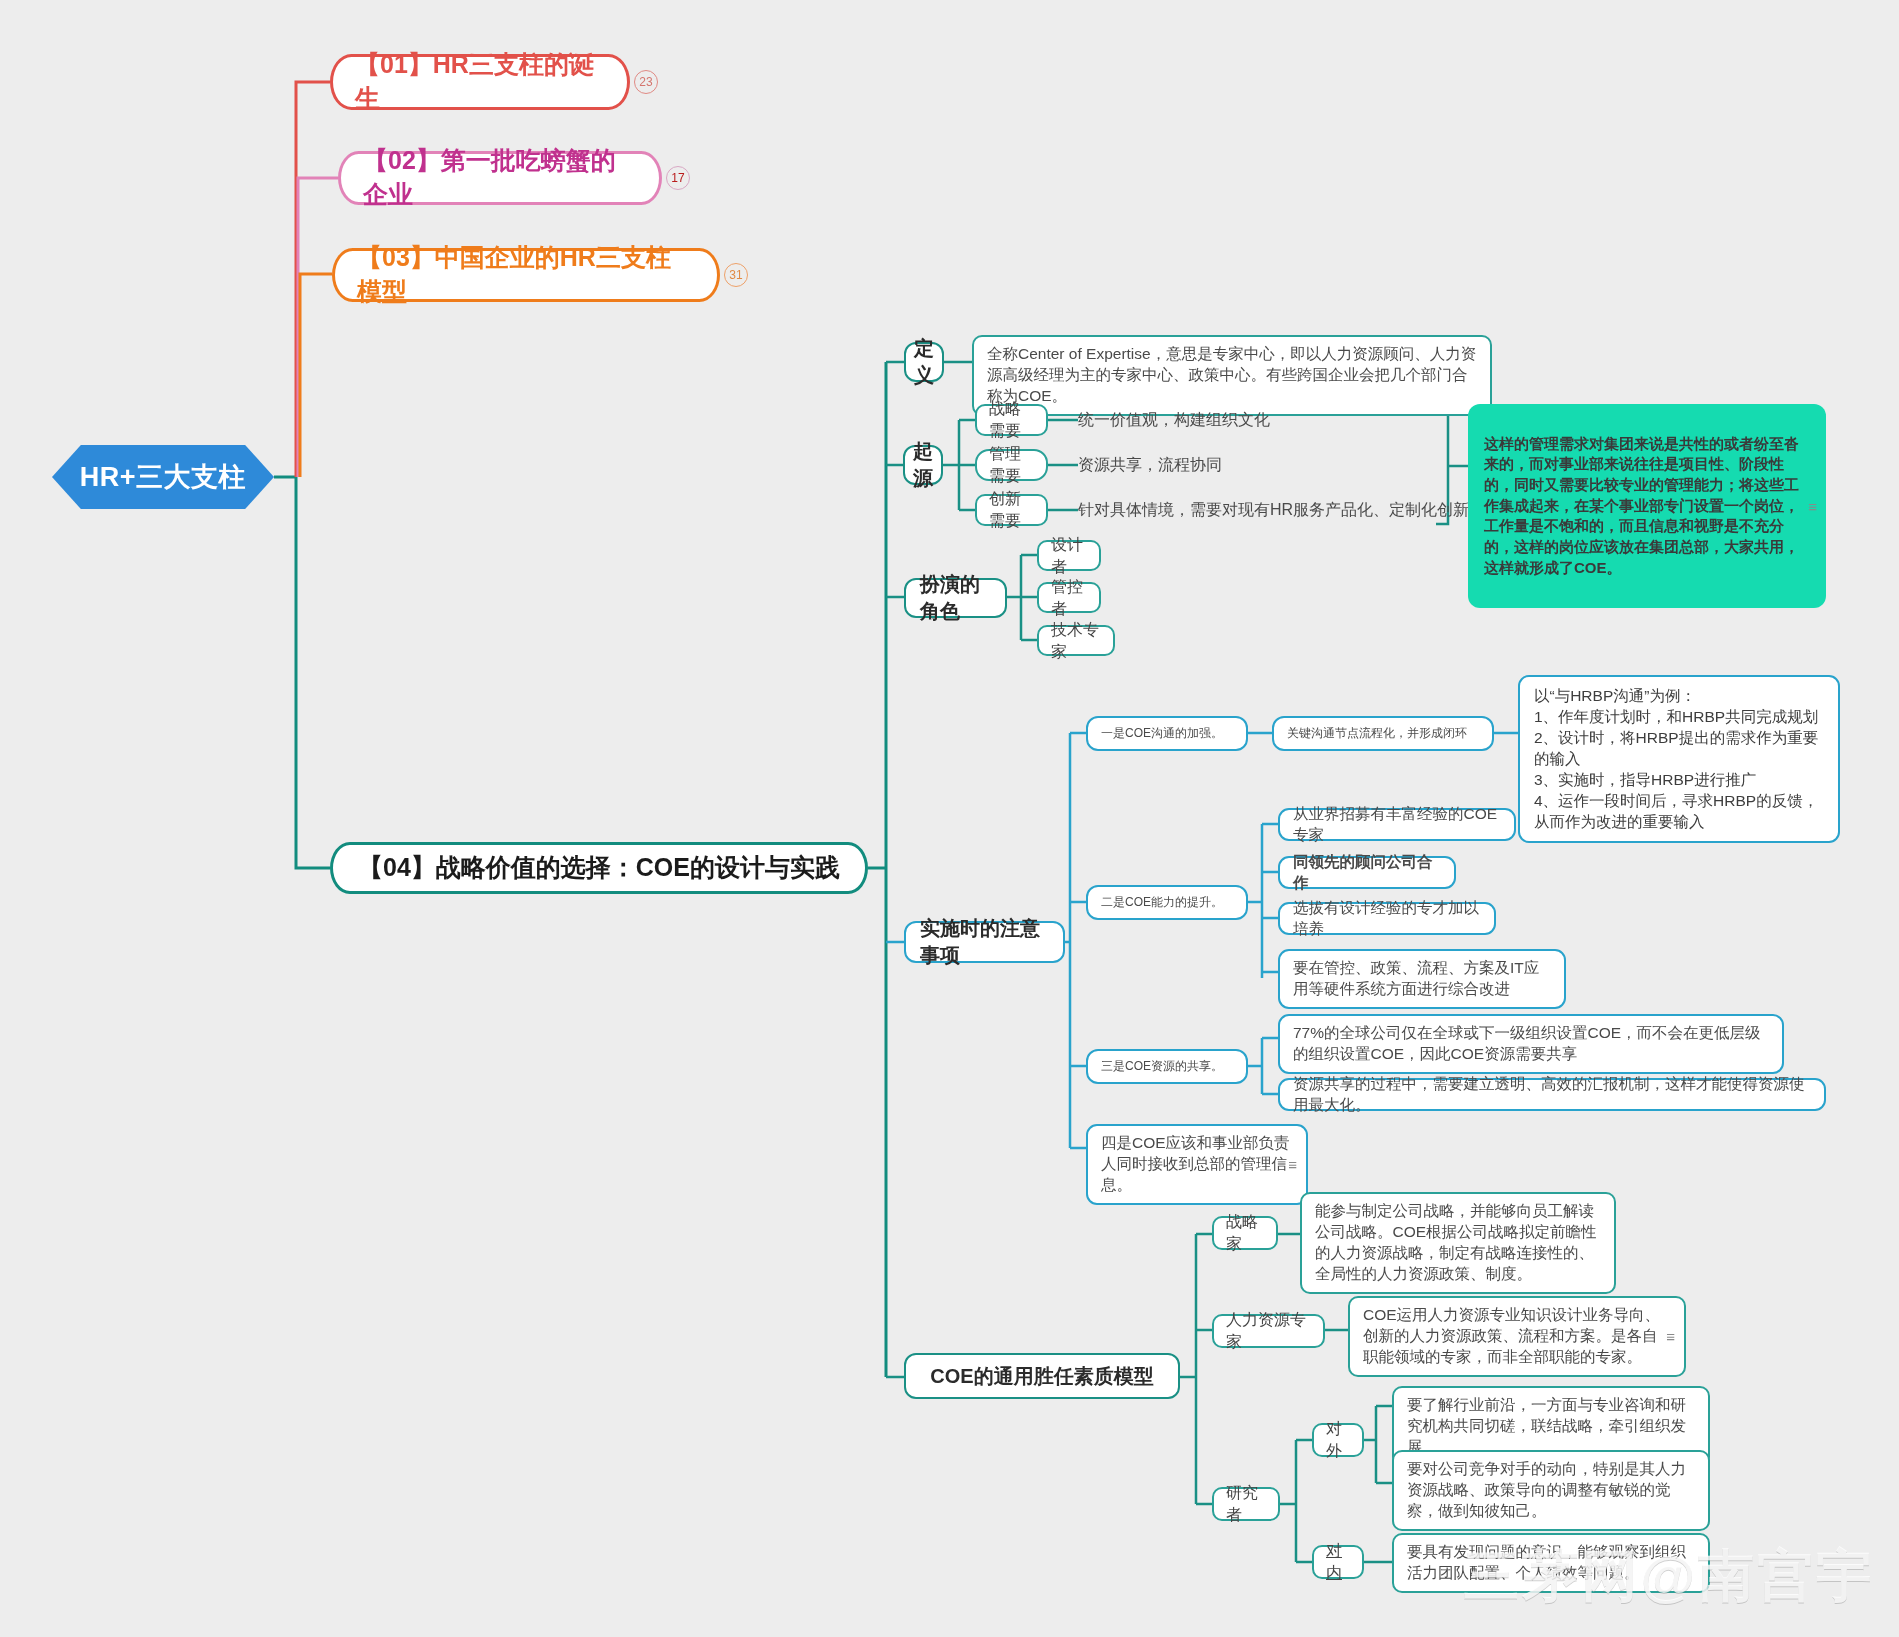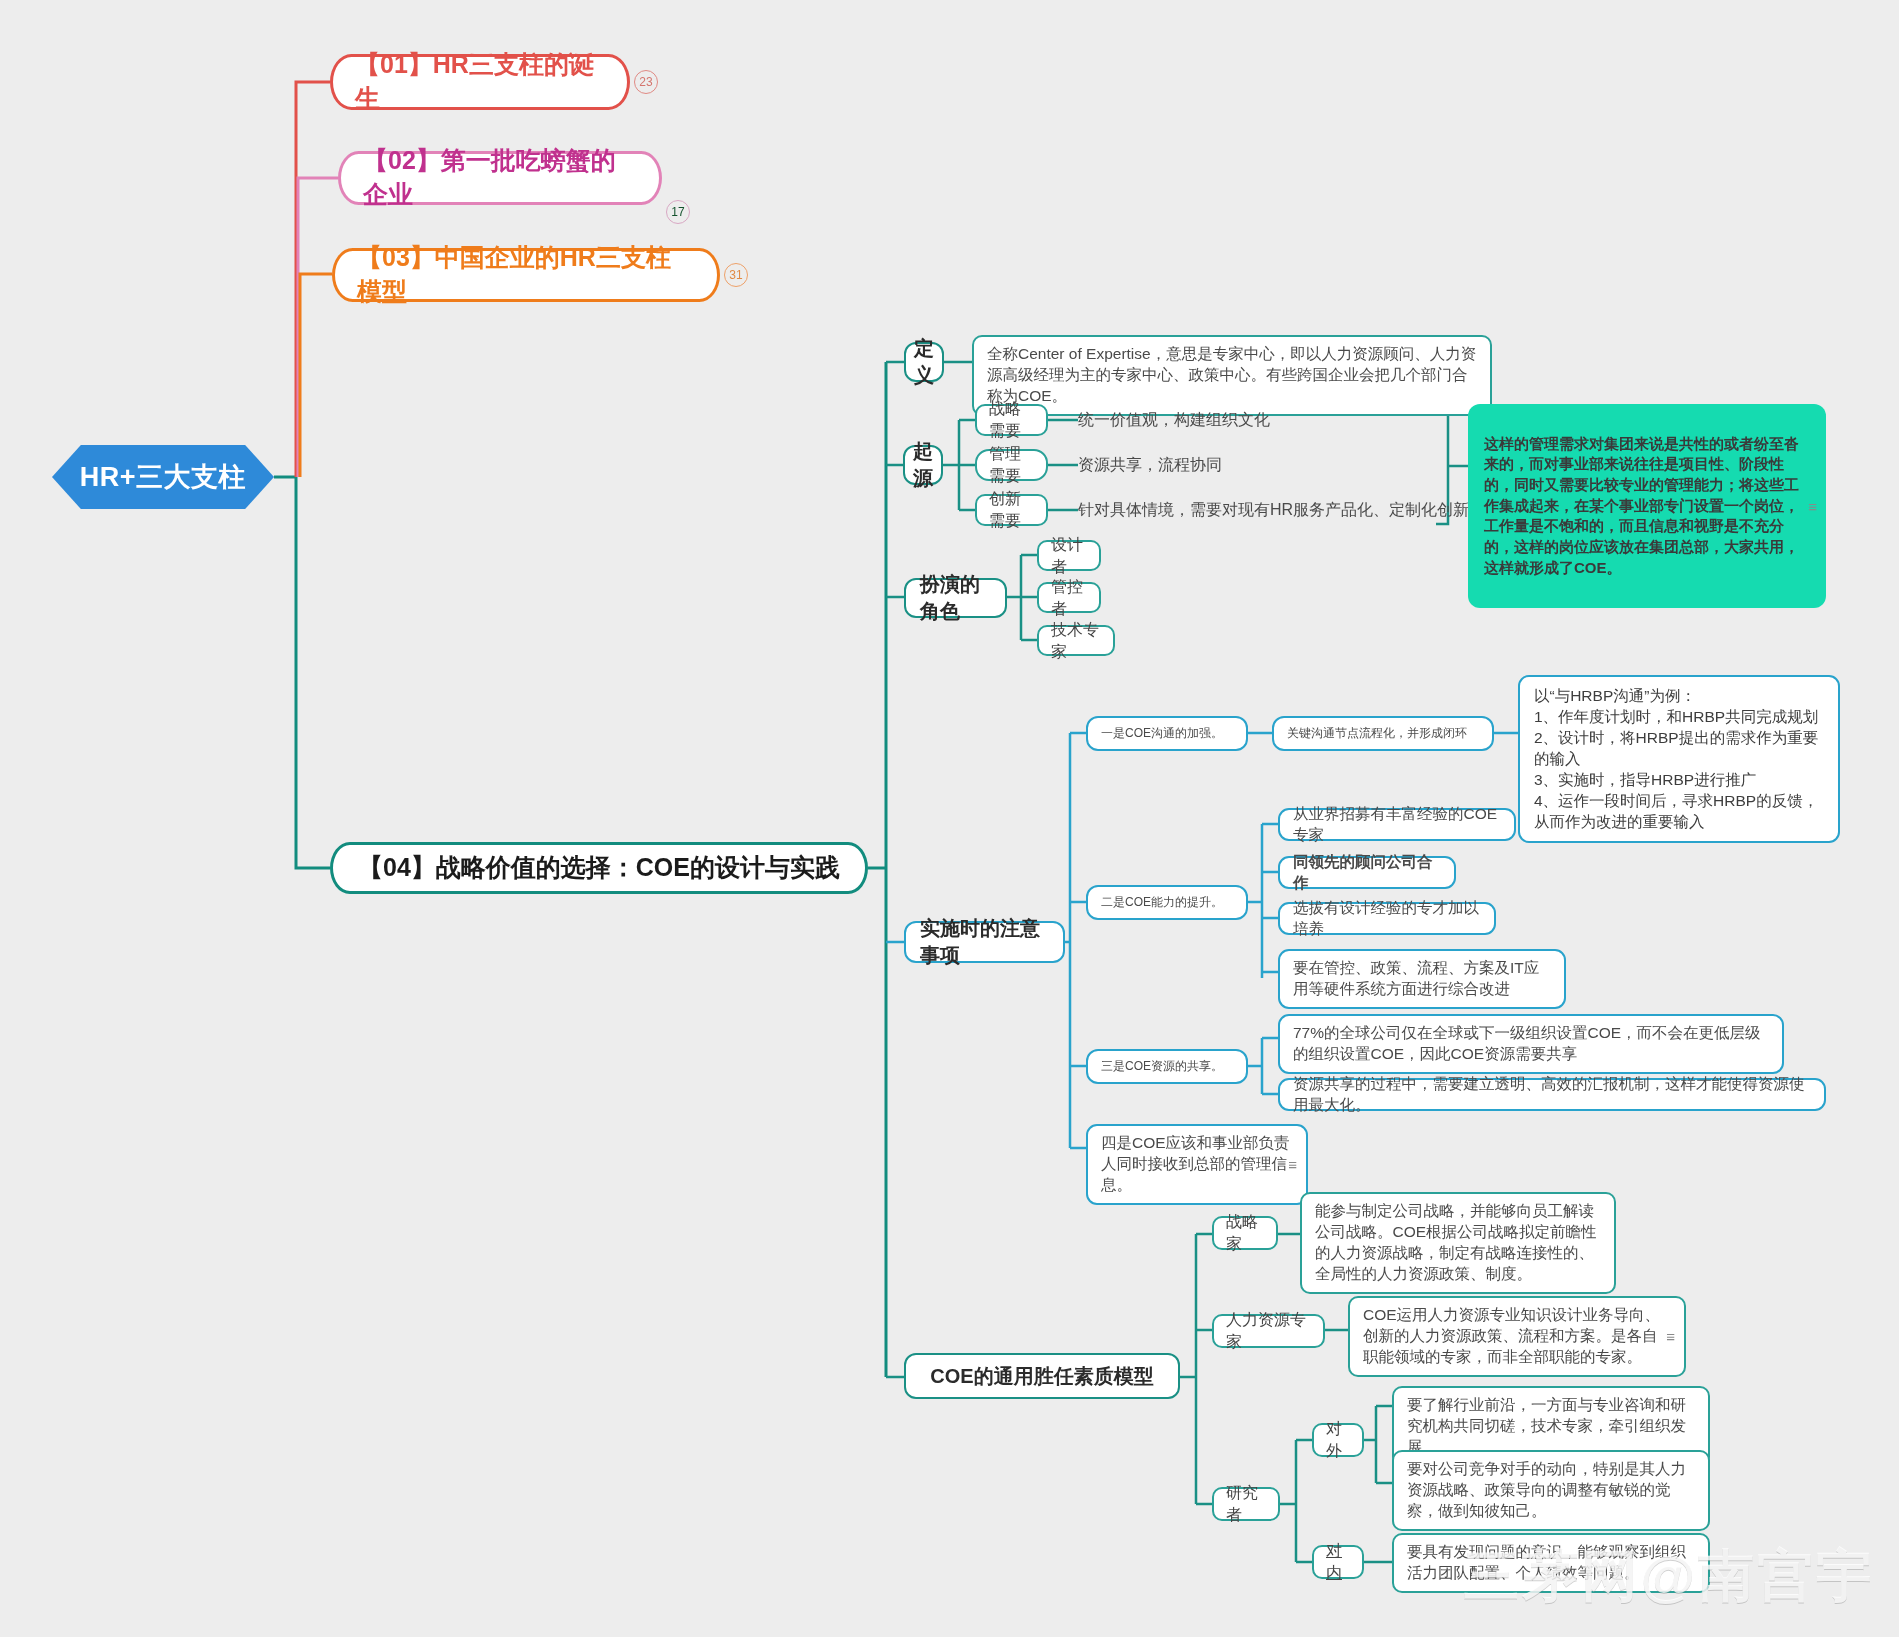--- a/index.html
+++ b/index.html
@@ -66,21 +66,21 @@
     position: absolute;
     width: 24px; height: 24px;
     border-radius: 50%;
     border: 1.5px solid #d39a9a;
     color: #b06a6a;
     font-size: 12px;
     display: flex; align-items: center; justify-content: center;
     background: #ededed;
   }
   .badge.b1 { border-color: #e08a84; color: #d4756e; }
-  .badge.b2 { border-color: #d9a8c4; color: #14532d; margin-top: 34px; }
+  .badge.b2 { border-color: #d9a8c4; color: #b91c1c; }
   .badge.b3 { border-color: #eda169; color: #e08a45; }
 
   
   .teal-head {
     border: 2.5px solid #1a9085;
     border-radius: 12px;
     padding: 5px 14px;
     font-size: 20px;
     font-weight: bold;
     color: #2b2b2b;
@@ -344,21 +344,21 @@
 
   <div class="node teal-mid" style="left:1212px; top:1314px; width:113px; height:34px;">人力资源专家</div>
   <div class="node teal-leaf" style="left:1348px; top:1296px; width:338px; min-height:68px;">
     <span>COE运用人力资源专业知识设计业务导向、创新的人力资源政策、流程和方案。是各自职能领域的专家，而非全部职能的专家。</span>
     <span class="note-mark">≡</span>
   </div>
 
   <div class="node teal-mid" style="left:1212px; top:1487px; width:68px; height:34px;">研究者</div>
 
   <div class="node teal-mid" style="left:1312px; top:1423px; width:52px; height:34px;">对外</div>
-  <div class="node teal-leaf" style="left:1392px; top:1386px; width:318px; min-height:54px;">要了解行业前沿，一方面与专业咨询和研究机构共同切磋，技术专家，牵引组织发展。</div>
+  <div class="node teal-leaf" style="left:1392px; top:1386px; width:318px; min-height:54px;">要了解行业前沿，一方面与专业咨询和研究机构共同切磋，联结战略，牵引组织发展。</div>
   <div class="node teal-leaf" style="left:1392px; top:1450px; width:318px; min-height:72px;">要对公司竞争对手的动向，特别是其人力资源战略、政策导向的调整有敏锐的觉察，做到知彼知己。</div>
 
   <div class="node teal-mid" style="left:1312px; top:1545px; width:52px; height:34px;text-decoration:underline;">对内</div>
   <div class="node teal-leaf" style="left:1392px; top:1533px; width:318px; min-height:54px;">要具有发现问题的意识，能够观察到组织活力团队配置、个人绩效等问题。</div>
 
   <div class="watermark">三茅网@南宫宇</div>
 
 </div>
 
 </body></html>

